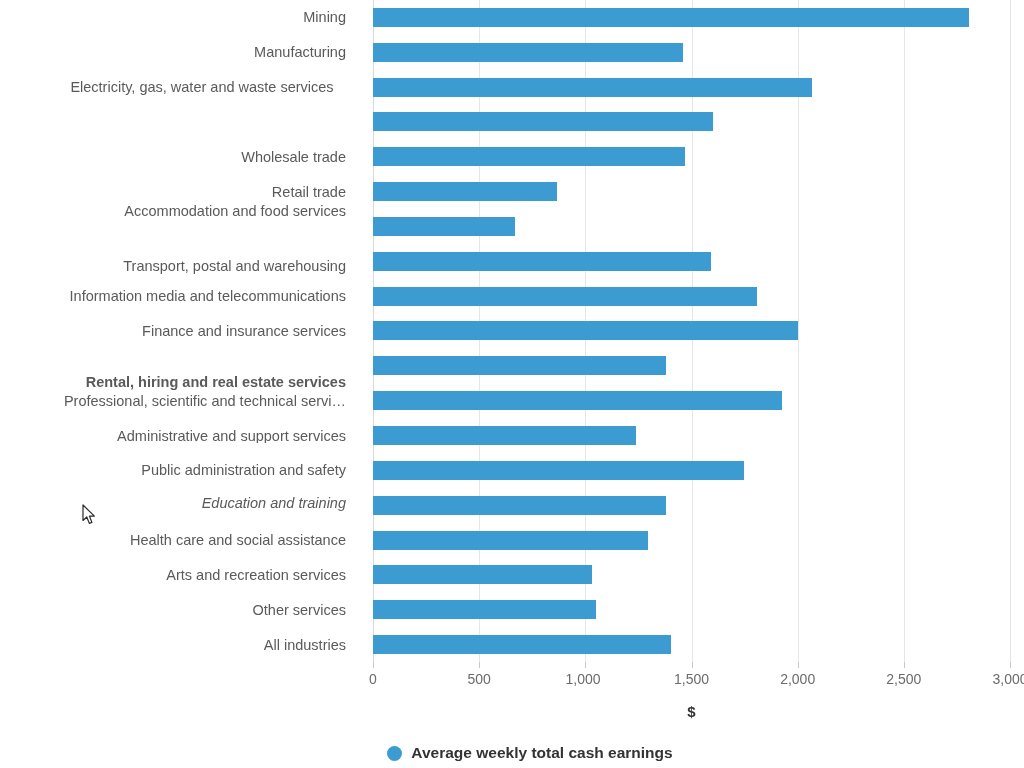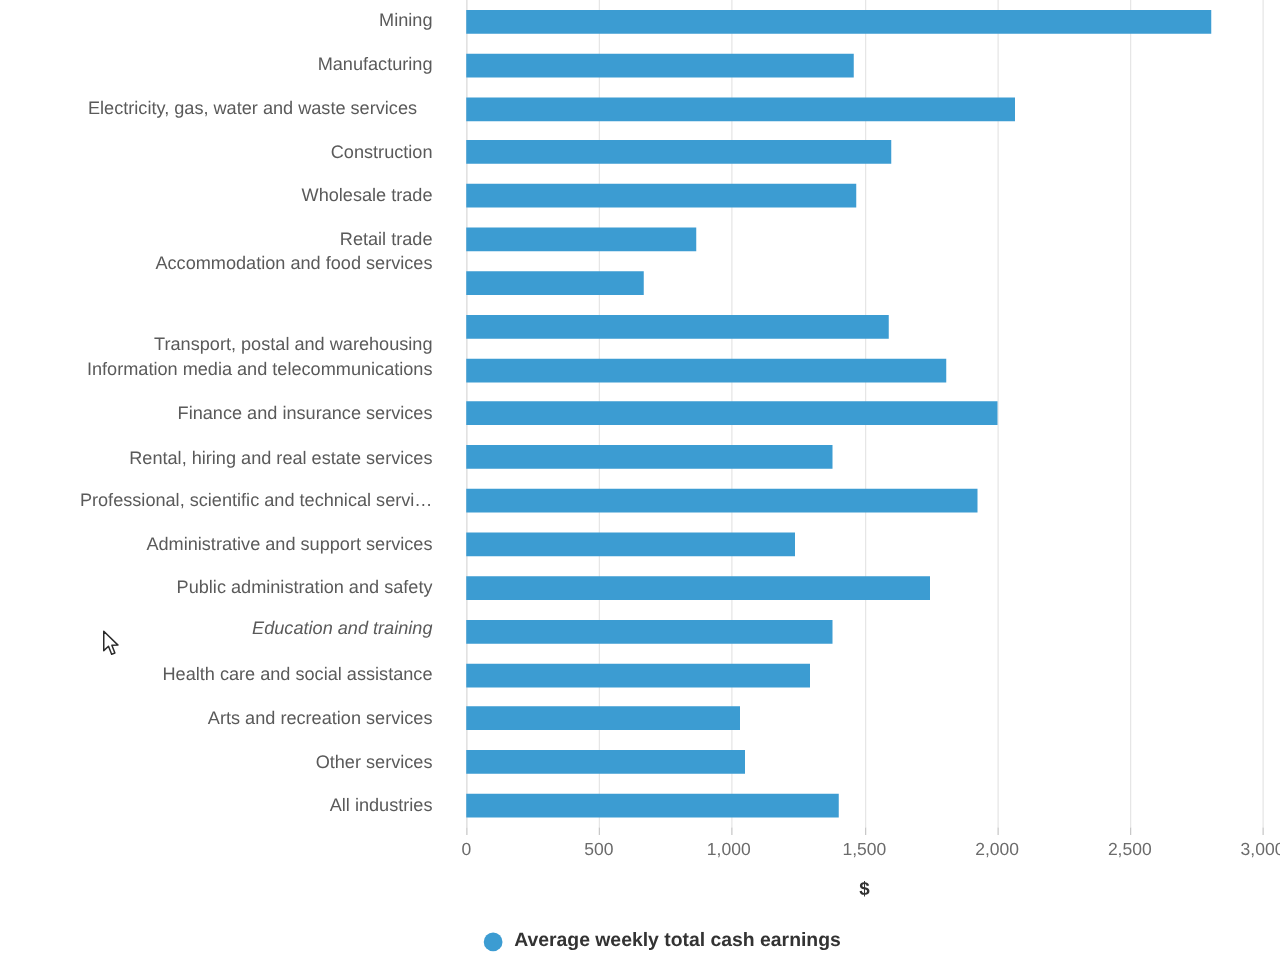--- a/index.html
+++ b/index.html
@@ -155,28 +155,27 @@
 </style>
 </head>
 <body>
 
 <div id="chart-root">
 
   <div class="cat-labels">
       <div class="cat-label" style="top: 10.4211px;">Mining</div>
       <div class="cat-label" style="top: 45.2632px;">Manufacturing</div>
       <div class="cat-label" style="top: 80.1053px; text-align: center;">Electricity, gas, water and waste services</div>
-      <div class="cat-label" style="top: 114.947px;">Construction</div>
       <div class="cat-label" style="top: 149.789px;">Wholesale trade</div>
       <div class="cat-label" style="top: 184.632px;">Retail trade</div>
       <div class="cat-label" style="top: 204px; margin-left: 7px;">Accommodation and food services</div>
-      <div class="cat-label" style="top: 269px;">Transport, postal and warehousing</div>
+      <div class="cat-label" style="top: 259px;">Transport, postal and warehousing</div>
       <div class="cat-label" style="top: 289.158px;">Information media and telecommunications</div>
       <div class="cat-label" style="top: 324px;">Finance and insurance services</div>
-      <div class="cat-label" style="top: 360px;">Rental, hiring and real estate services</div>
+      <div class="cat-label" style="top: 375px; font-weight: bold;">Rental, hiring and real estate services</div>
       <div class="cat-label" style="top: 393.684px;">Professional, scientific and technical servi…</div>
       <div class="cat-label" style="top: 428.526px;">Administrative and support services</div>
       <div class="cat-label" style="top: 463.368px;">Public administration and safety</div>
       <div class="cat-label" style="top: 496px; font-style: italic;">Education and training</div>
       <div class="cat-label" style="top: 533.053px;">Health care and social assistance</div>
       <div class="cat-label" style="top: 567.895px;">Arts and recreation services</div>
       <div class="cat-label" style="top: 602.737px;">Other services</div>
       <div class="cat-label" style="top: 637.579px;">All industries</div>
     </div>
 

